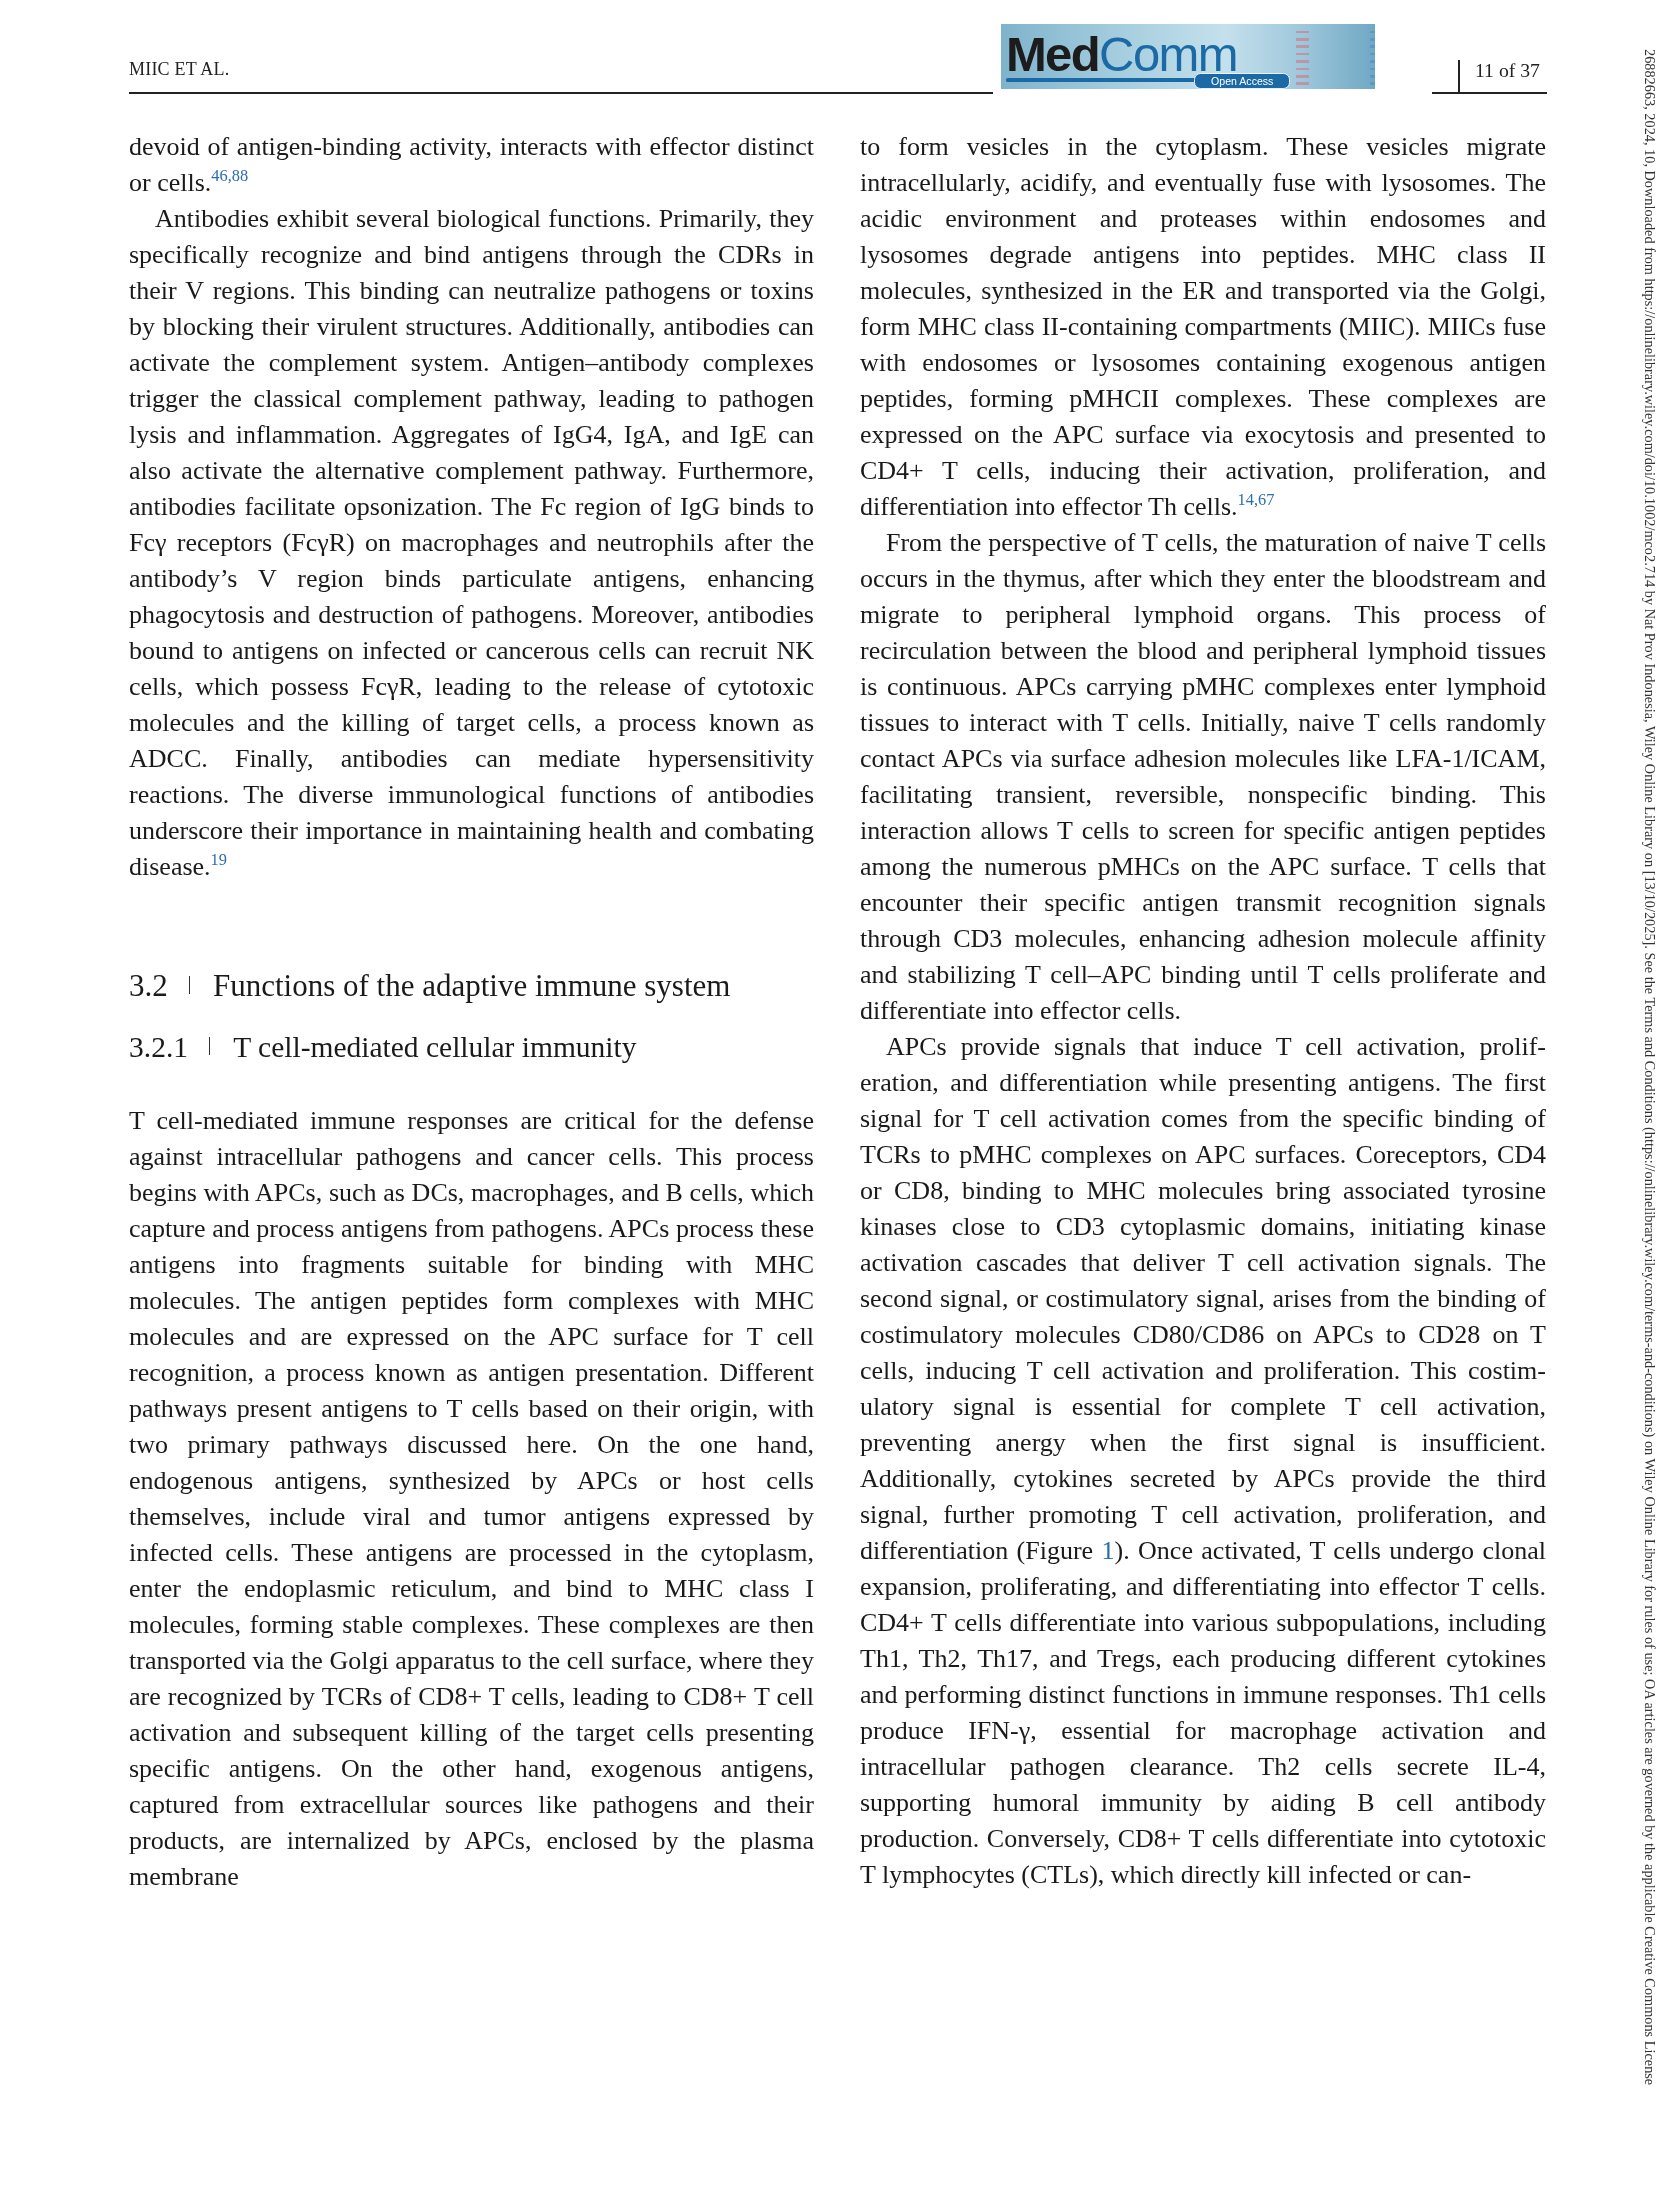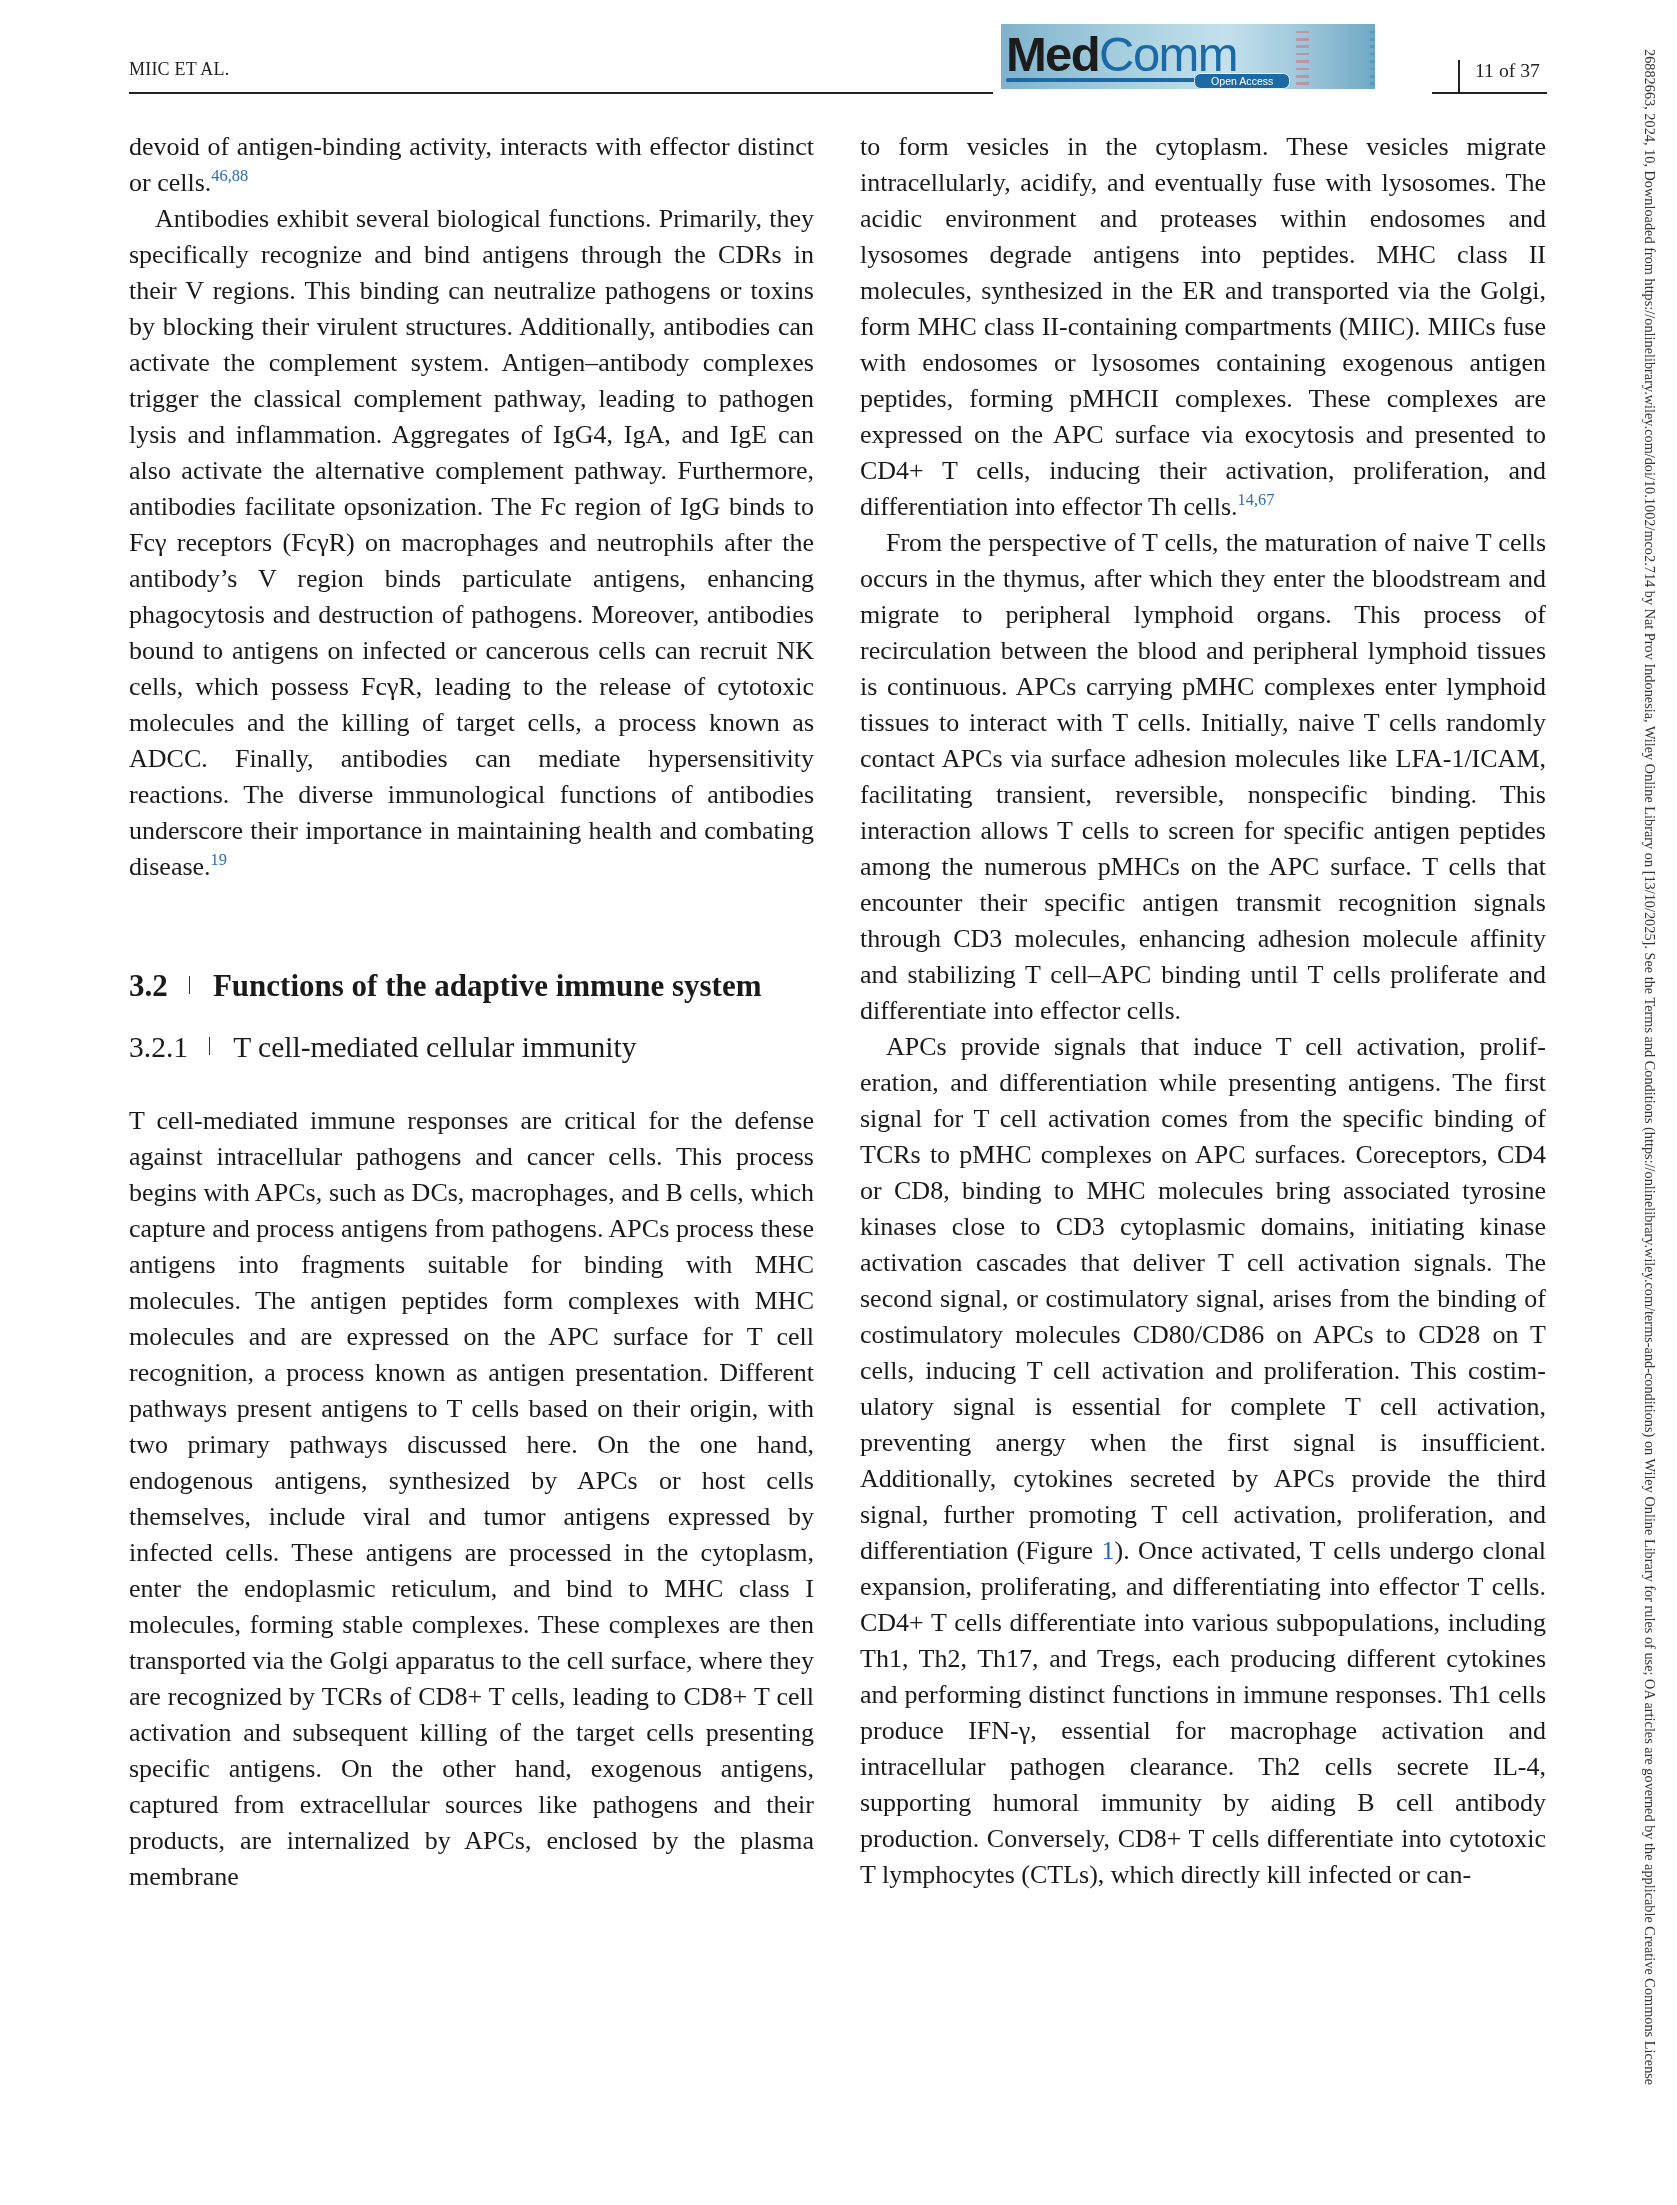--- a/index.html
+++ b/index.html
@@ -26,21 +26,21 @@
 
   
   .col { position: absolute; top: 129px; width: 685px; font-size: 26px; line-height: 36px; text-align: justify; hyphens: manual; }
   .col.left { left: 129px; }
   .col.right { left: 860px; width: 686px; }
   .col p { margin: 0; }
   .col p.indent { text-indent: 26px; }
   sup.ref { color: #2b6cb0; font-size: 16.4px; vertical-align: 9.8px; line-height: 0; }
   .fig-link { color: #2b6cb0; }
 
-  .h2 { margin-top: 82px; font-weight: bold; font-size: 31px; line-height: 37px; text-align: left; }
+  .h2 { margin-top: 82px; font-weight: normal; font-size: 31px; line-height: 37px; text-align: left; }
   .h2 .sep, .h3 .sep { display: inline-block; width: 1.2px; height: 18px; background: #333; margin: 0 23px 0 21px; vertical-align: 1.6px; }
   .h3 { margin-top: 24.6px; font-size: 29.5px; line-height: 37px; text-align: left; margin-bottom: 37px; }
 
   
   .side-note { position: absolute; left: 1633px; top: 49px; width: 2130px; height: 24.6px; transform-origin: 0 0; transform: rotate(90deg) translateY(-100%);
                font-family: "Liberation Serif", serif; font-size: 14.3px; color: #333; white-space: nowrap; }
 </style>
 </head>
 <body>
 

